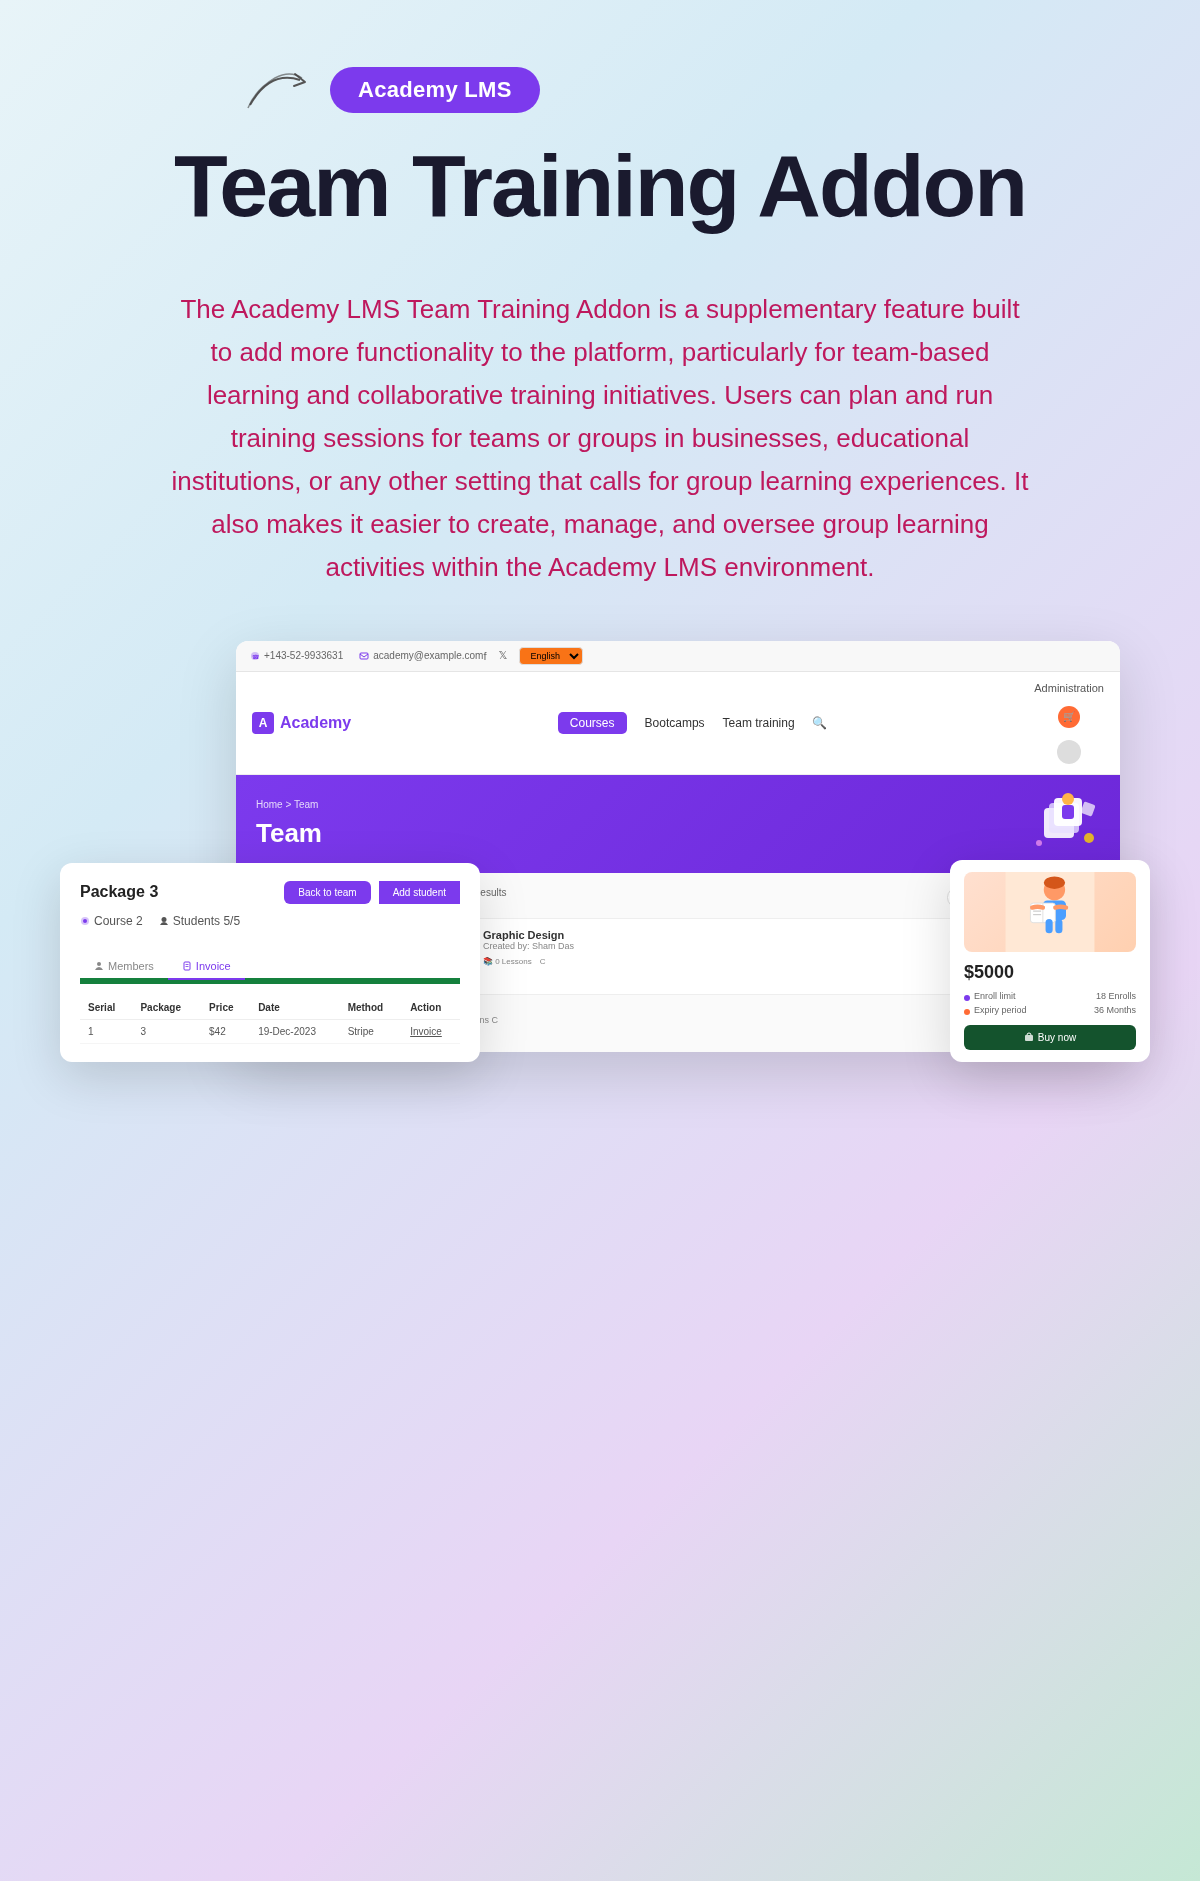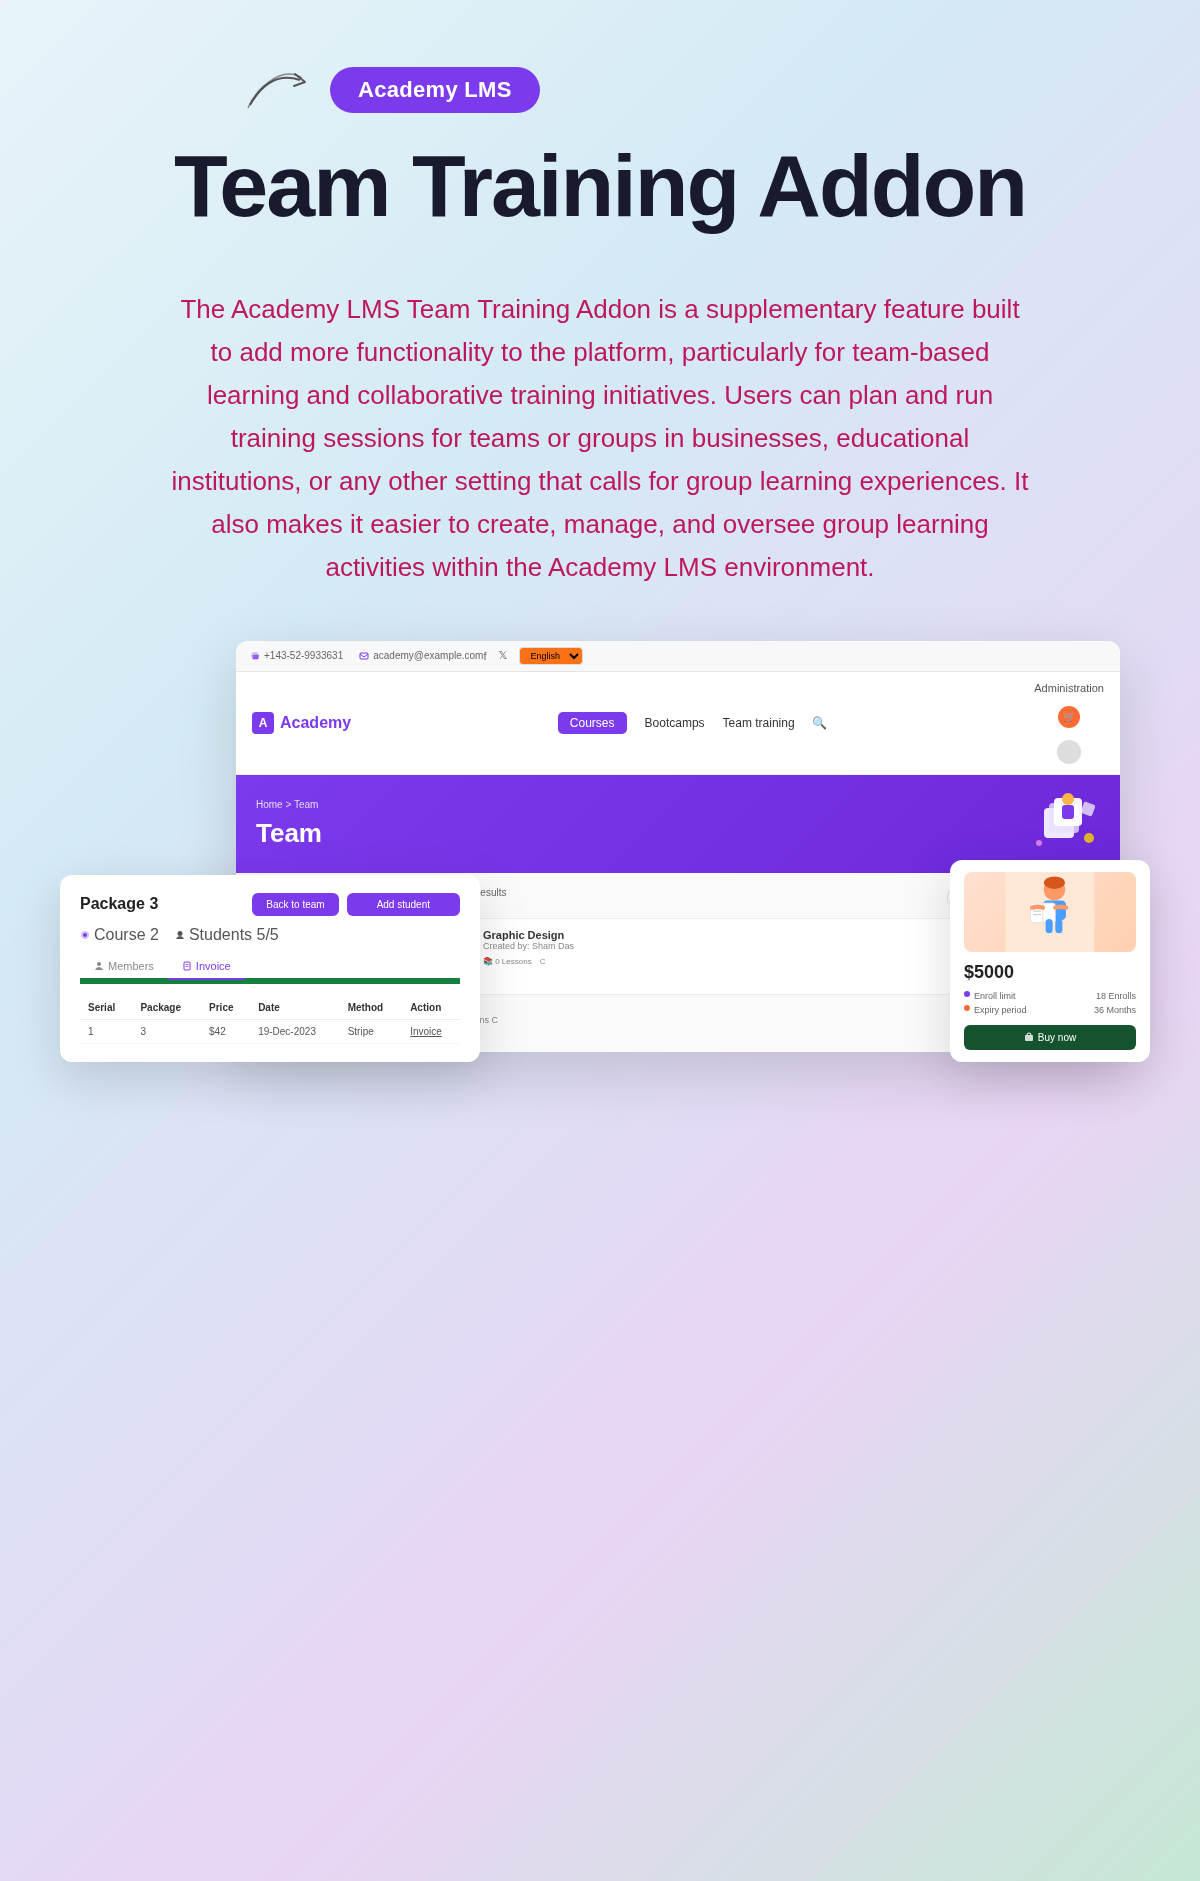--- a/index.html
+++ b/index.html
@@ -347,30 +347,30 @@
       border: none;
       border-radius: 6px;
       padding: 6px 14px;
       font-size: 10px;
       cursor: pointer;
     }
     .btn-add-student {
       background: #7c3aed;
       color: white;
       border: none;
-      border-radius: 6px;
-      padding: 6px 30px;
+      border-radius: 0;
+      padding: 6px 14px;
       font-size: 10px;
       cursor: pointer;
     }
     .package-info-row {
       display: flex;
       gap: 16px;
-      margin-bottom: 10px;
-      font-size: 16px;
+      margin-bottom: 26px;
+      font-size: 12px;
       color: #555;
     }
     .package-info-item {
       display: flex;
       align-items: center;
       gap: 4px;
     }
     .tabs-row {
       display: flex;
       gap: 0;
@@ -450,21 +450,21 @@
       margin-bottom: 10px;
     }
     .price-detail-item {
       display: flex;
       justify-content: space-between;
       font-size: 9px;
       color: #666;
     }
     .price-detail-item .label {
       display: flex;
-      align-items: flex-start;
+      align-items: flex-end;
       gap: 4px;
     }
     .price-detail-item .dot-icon {
       width: 6px;
       height: 6px;
       border-radius: 50%;
       background: #7c3aed;
     }
     .btn-buy-now {
       background: #14532d;

